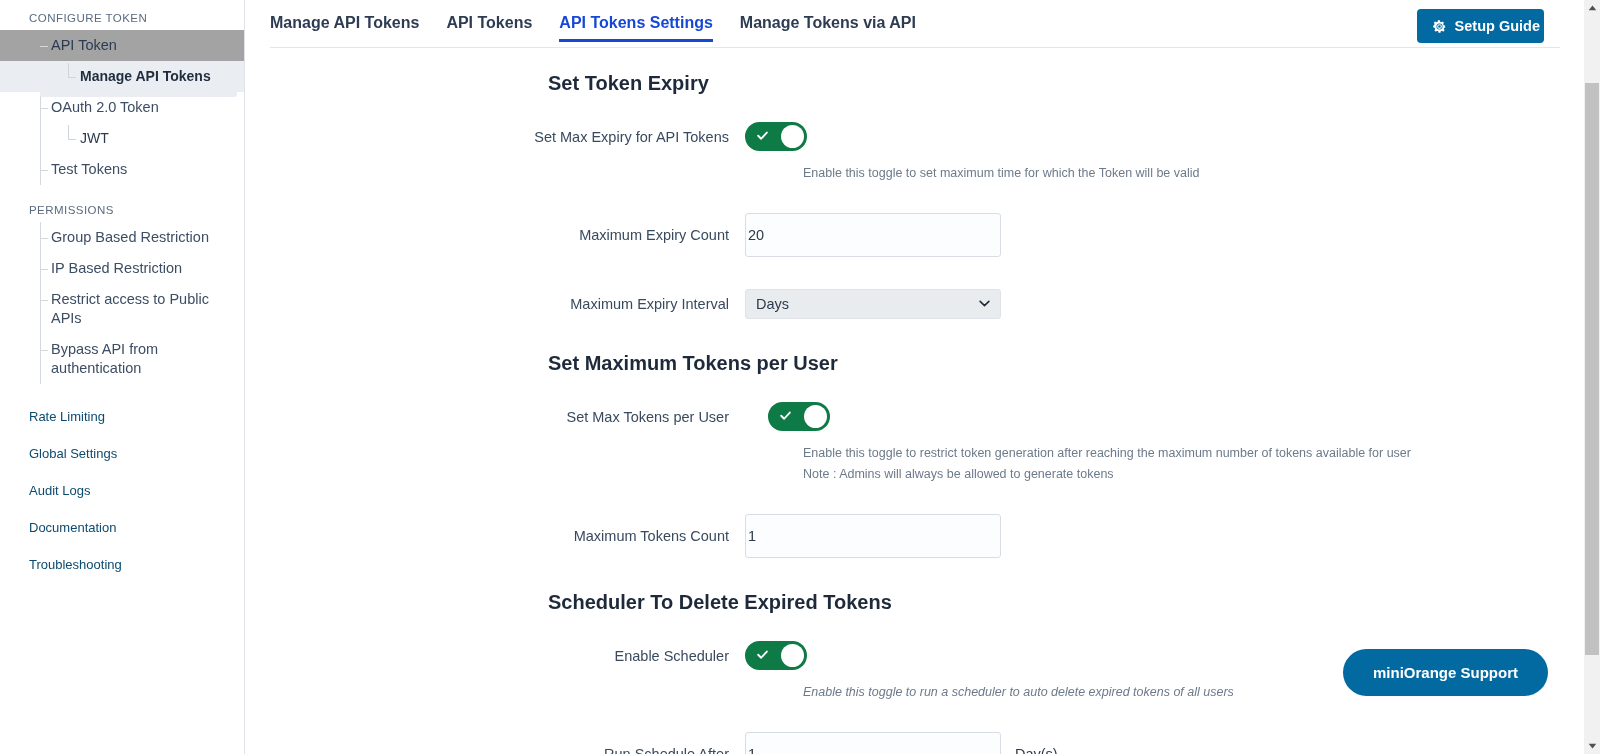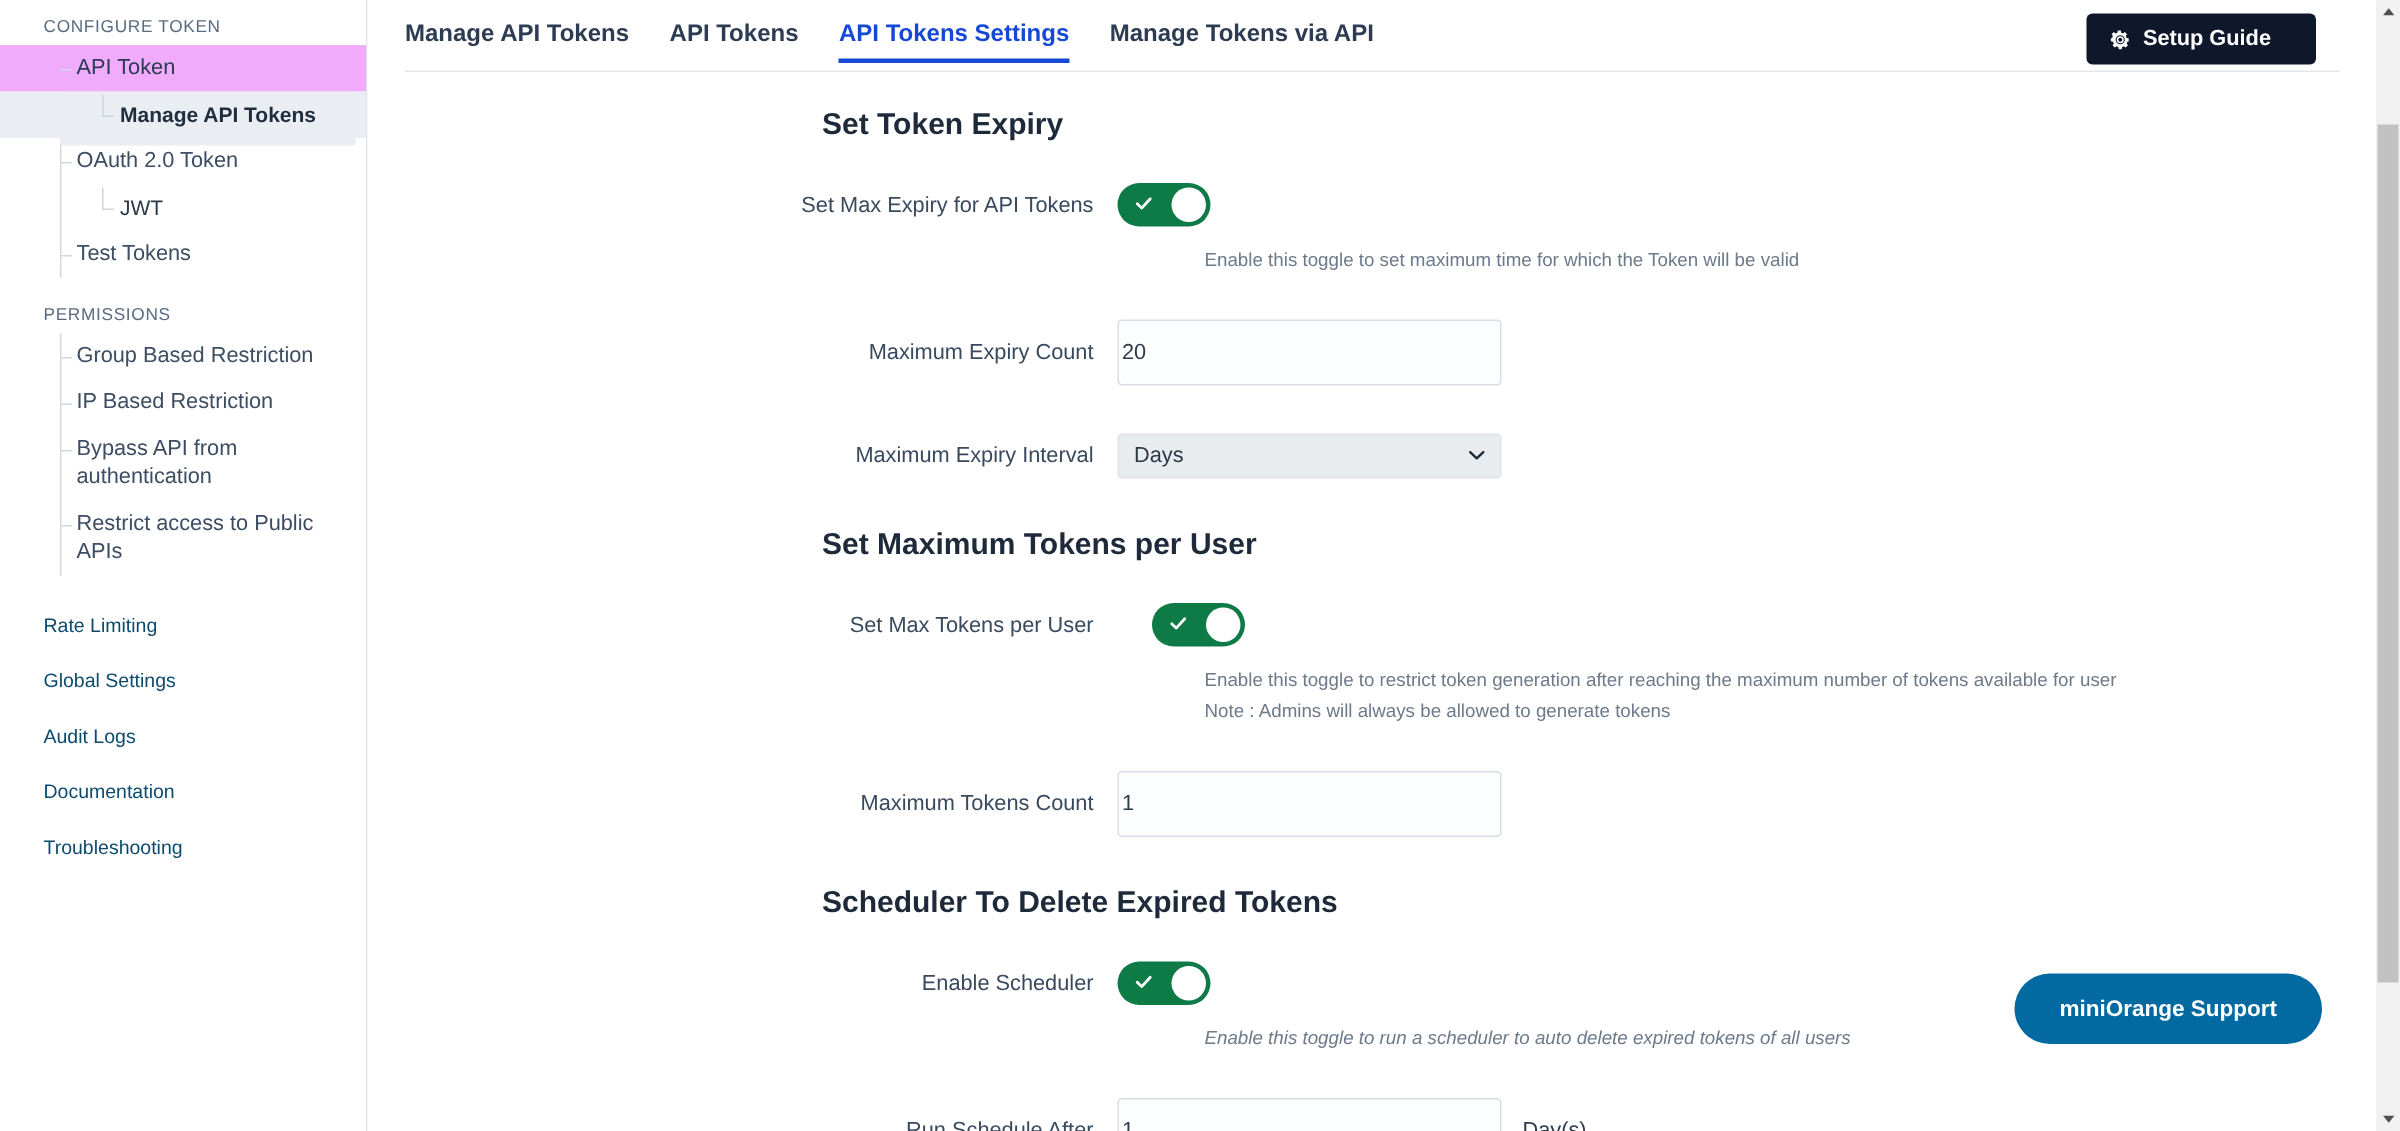--- a/index.html
+++ b/index.html
@@ -90,21 +90,21 @@
     content: "";
     position: absolute;
     left: 68px;
     top: 16px;
     width: 8px;
     height: 1px;
     background: #cfd5dd;
   }
 
   .nav-item.active-parent {
-    background: #f0abfc;
+    background: #a3a3a3;
     color: #2a3b52;
   }
   .nav-item.active-child {
     background: #eaedf1;
     font-weight: 600;
     color: #1f2d3f;
   }
   .highlight-box {
     position: absolute;
     left: 40px;
@@ -169,27 +169,27 @@
     left: 0; right: 0;
     bottom: 0;
     height: 3px;
     background: #1648d6;
   }
 
   #setup-guide-btn {
     position: absolute;
     top: 9px;
     right: 56px;
-    background: #0f172a;
+    background: #0369a1;
     color: #ffffff;
     border: none;
     border-radius: 4px;
     font-size: 14.5px;
     font-weight: bold;
-    padding: 9px 30px 9px 15px;
+    padding: 9px 4px 9px 15px;
     display: flex;
     align-items: center;
     gap: 8px;
     cursor: pointer;
     font-family: "Liberation Sans", sans-serif;
     z-index: 5;
   }
   .gear { display: block; width: 15px; height: 15px; }
 
   
@@ -373,24 +373,24 @@
       <div class="section-header perm">PERMISSIONS</div>
       <div class="tree-group">
         <div class="trunk"></div>
         <div class="nav-item level1">
           <span>Group Based Restriction</span>
         </div>
         <div class="nav-item level1">
           <span>IP Based Restriction</span>
         </div>
         <div class="nav-item level1">
+          <span>Restrict access to Public APIs</span>
+        </div>
+        <div class="nav-item level1">
           <span>Bypass API from authentication</span>
-        </div>
-        <div class="nav-item level1">
-          <span>Restrict access to Public APIs</span>
         </div>
       </div>
     </div>
 
     <div class="plain-group">
       <div class="plain-item">
         <span>Rate Limiting</span>
       </div>
       <div class="plain-item">
         <span>Global Settings</span>

